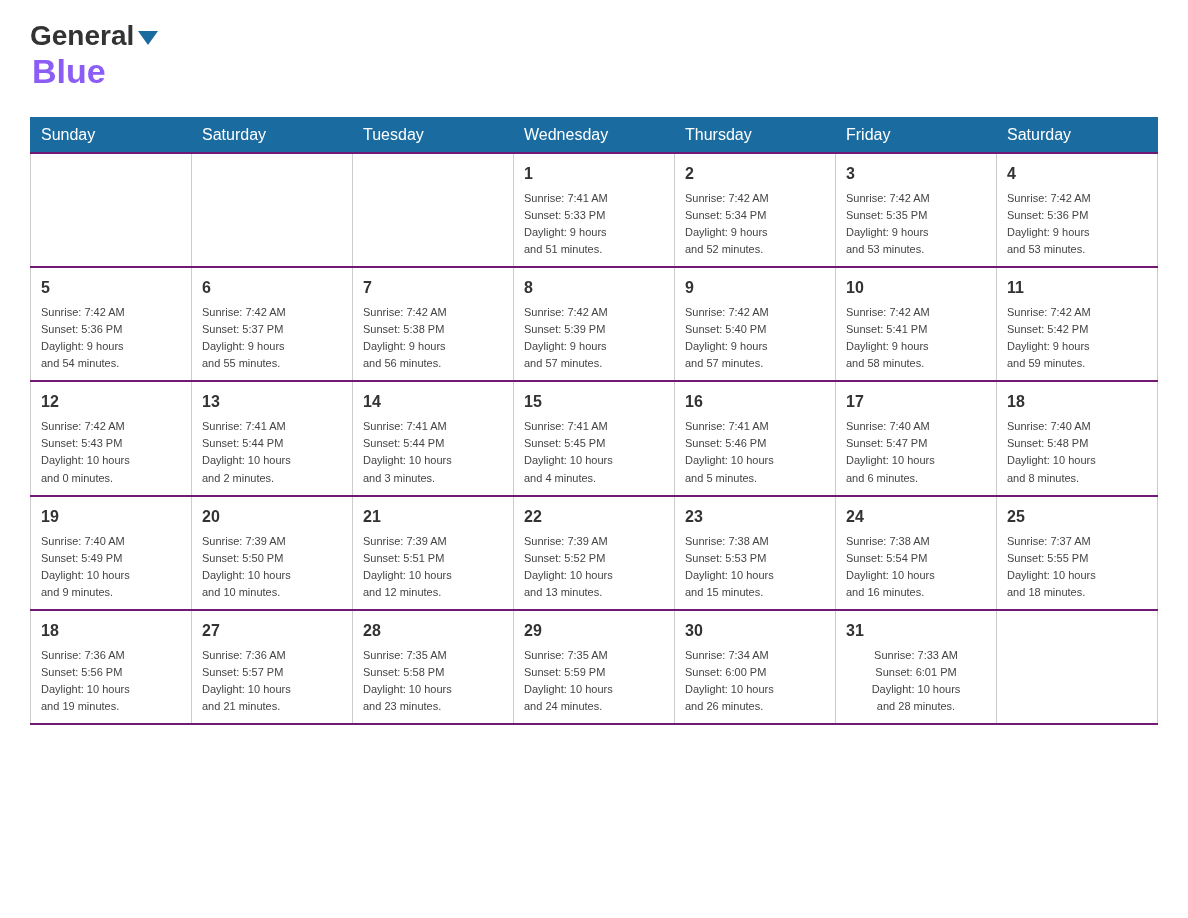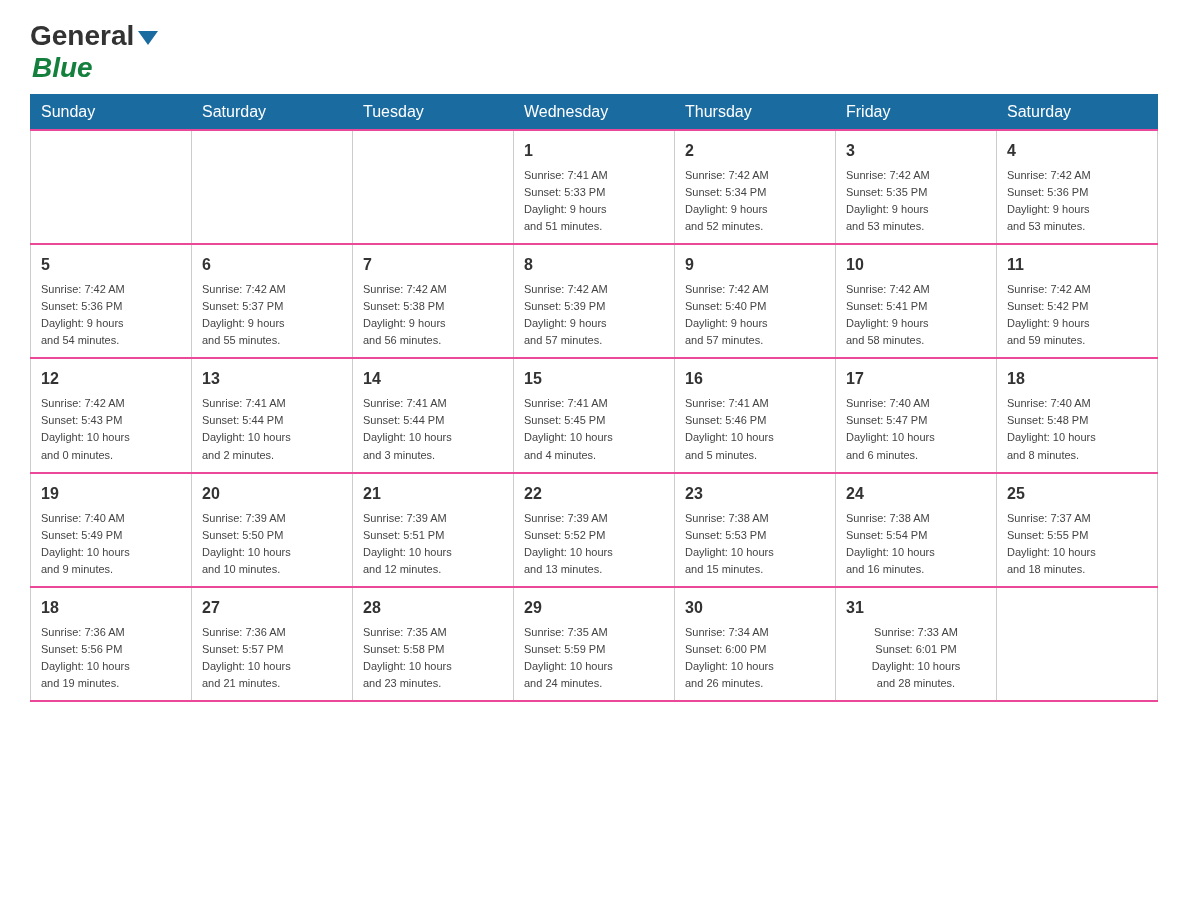--- a/index.html
+++ b/index.html
@@ -7,21 +7,21 @@
       font-family: Arial, sans-serif;
       background: #fff;
       padding: 20px 30px;
       width: 1188px;
       min-height: 918px;
     }
     .header {
       display: flex;
       justify-content: space-between;
       align-items: flex-start;
-      margin-bottom: 10px;
+      margin-bottom: 26px;
     }
     .logo {
       display: flex;
       flex-direction: column;
       align-items: flex-start;
     }
     .logo-general {
       font-size: 28px;
       font-weight: bold;
       color: #333;
@@ -32,25 +32,24 @@
       width: 0;
       height: 0;
       border-left: 10px solid transparent;
       border-right: 10px solid transparent;
       border-top: 14px solid #1a6ba0;
       display: inline-block;
       margin-left: 4px;
       margin-top: 4px;
     }
     .logo-blue {
-      font-size: 28px;
+      font-size: 34px;
       font-weight: bold;
-      color: #15803d;
+      color: #8b5cf6;
       margin-left: 2px;
-      font-style: italic;
     }
     .logo-line {
       display: flex;
       align-items: center;
     }
     .title-section {
       text-align: right;
     }
     .month-title {
       font-size: 52px;
@@ -94,21 +93,21 @@
       color: #333;
       display: block;
       margin-bottom: 4px;
     }
     .calendar td .info {
       font-size: 11px;
       color: #444;
       line-height: 1.55;
     }
     .calendar tr {
-      border-bottom: 2px solid #ec4899;
+      border-bottom: 2px solid #701a75;
     }
     .empty-cell {
       background: #fff;
     }
   </style>
 </head>
 <body>
 
 <div class="header">
   <div class="logo">

